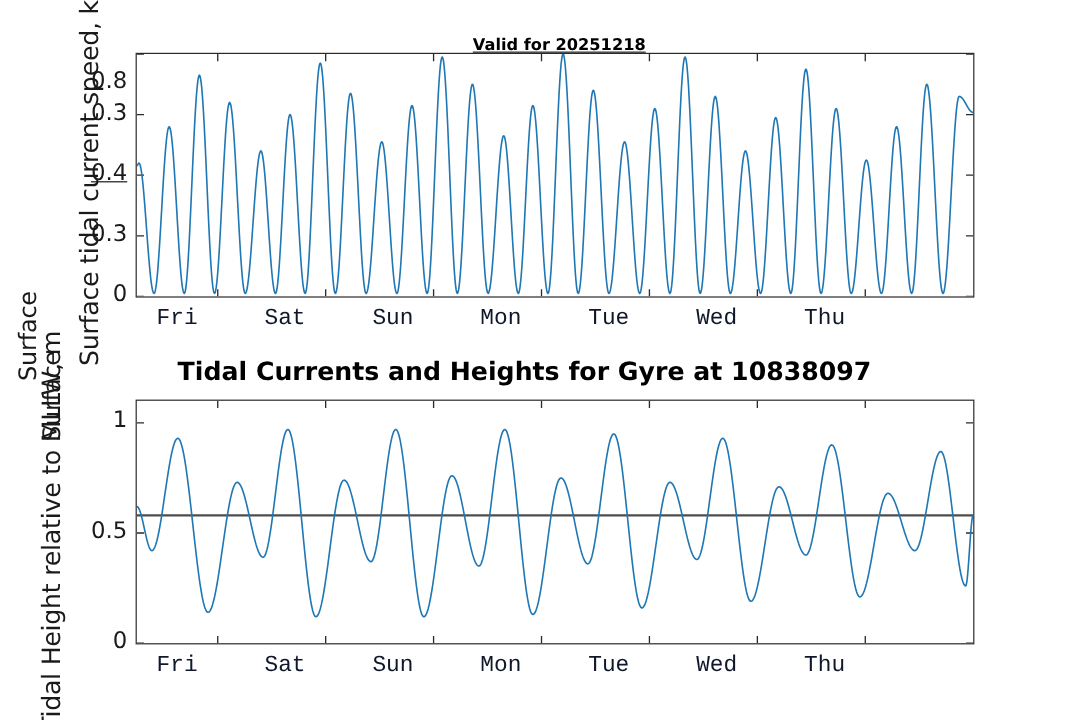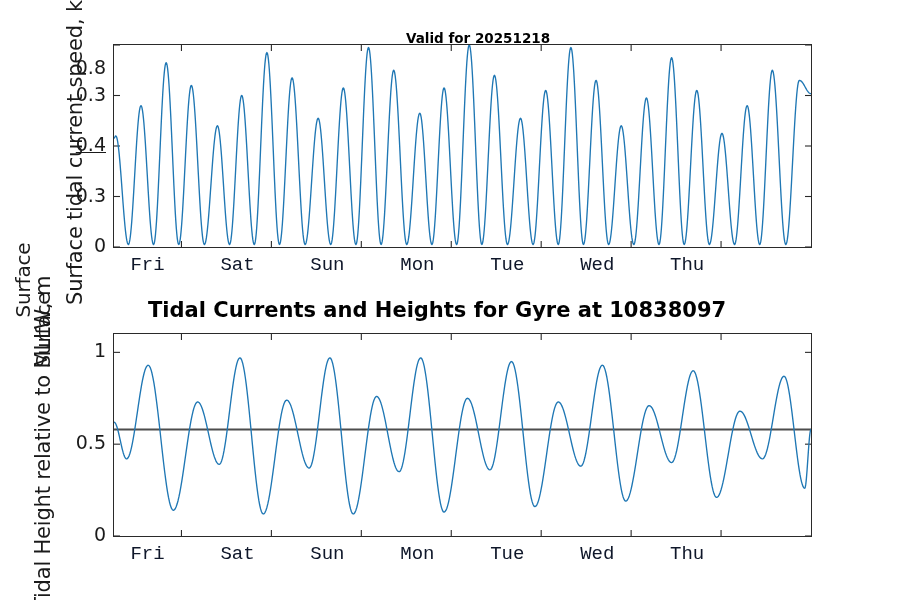--- a/index.html
+++ b/index.html
@@ -78,21 +78,21 @@
     text-align: left;
     white-space: nowrap;
     font-family: Liberation Mono, monospace;
   }
 </style>
 </head>
 <body>
 
 <div id="figure">
 
-  <div class="subtitle" style="left:406px; top:30px;text-decoration:underline;">Valid for 20251218</div>
+  <div class="subtitle" style="left:394px; top:30px;text-decoration:underline;">Valid for 20251218</div>
 
   <div class="ylabel" id="top-ylabel" style="left:-80px; top:138px; width:310px;">Surface tidal current speed, knots</div>
 
   <div class="ylabel" id="top-ylabel-ghost" style="left:-57px; top:268px; width:160px; font-size:20px;">Surface</div>
 
   <div class="panel" id="panel-top" style="left:113px; top:44px; width:699px; height:204px;">
     <svg id="svg-top" width="697" height="202" viewBox="0 0 697 202">
       <g id="top-ticks">
           <line x1="67.45" y1="202" x2="67.45" y2="196" stroke="#2a2a2a" stroke-width="1.1"></line>
           <line x1="67.45" y1="0" x2="67.45" y2="6" stroke="#2a2a2a" stroke-width="1.1"></line>

